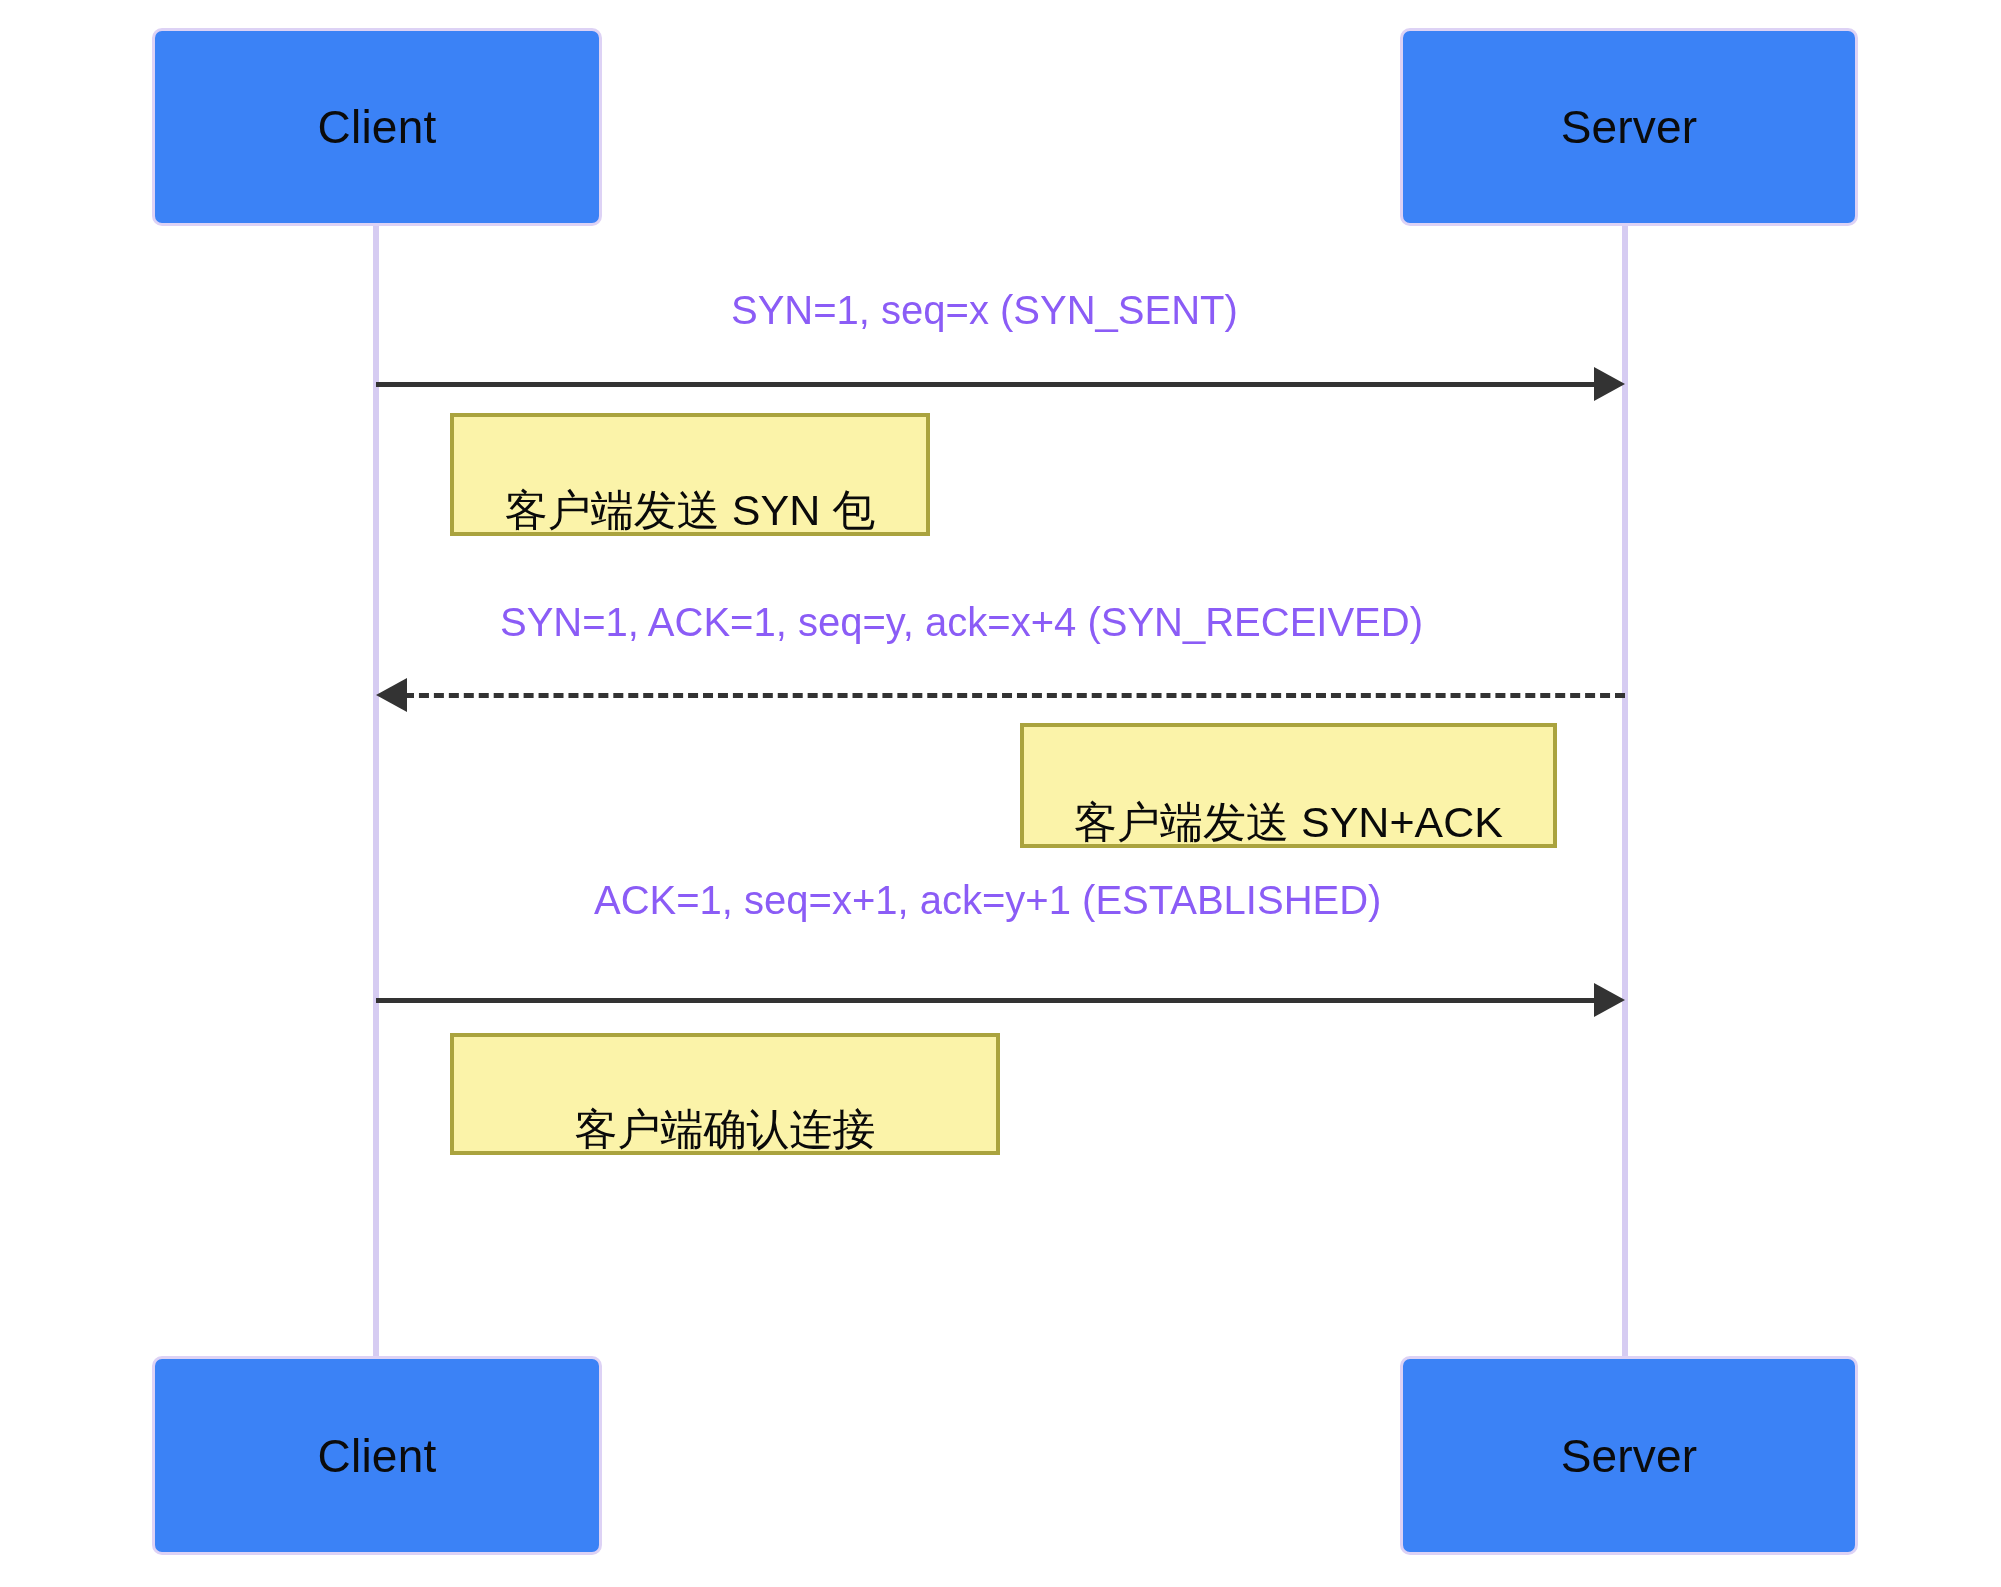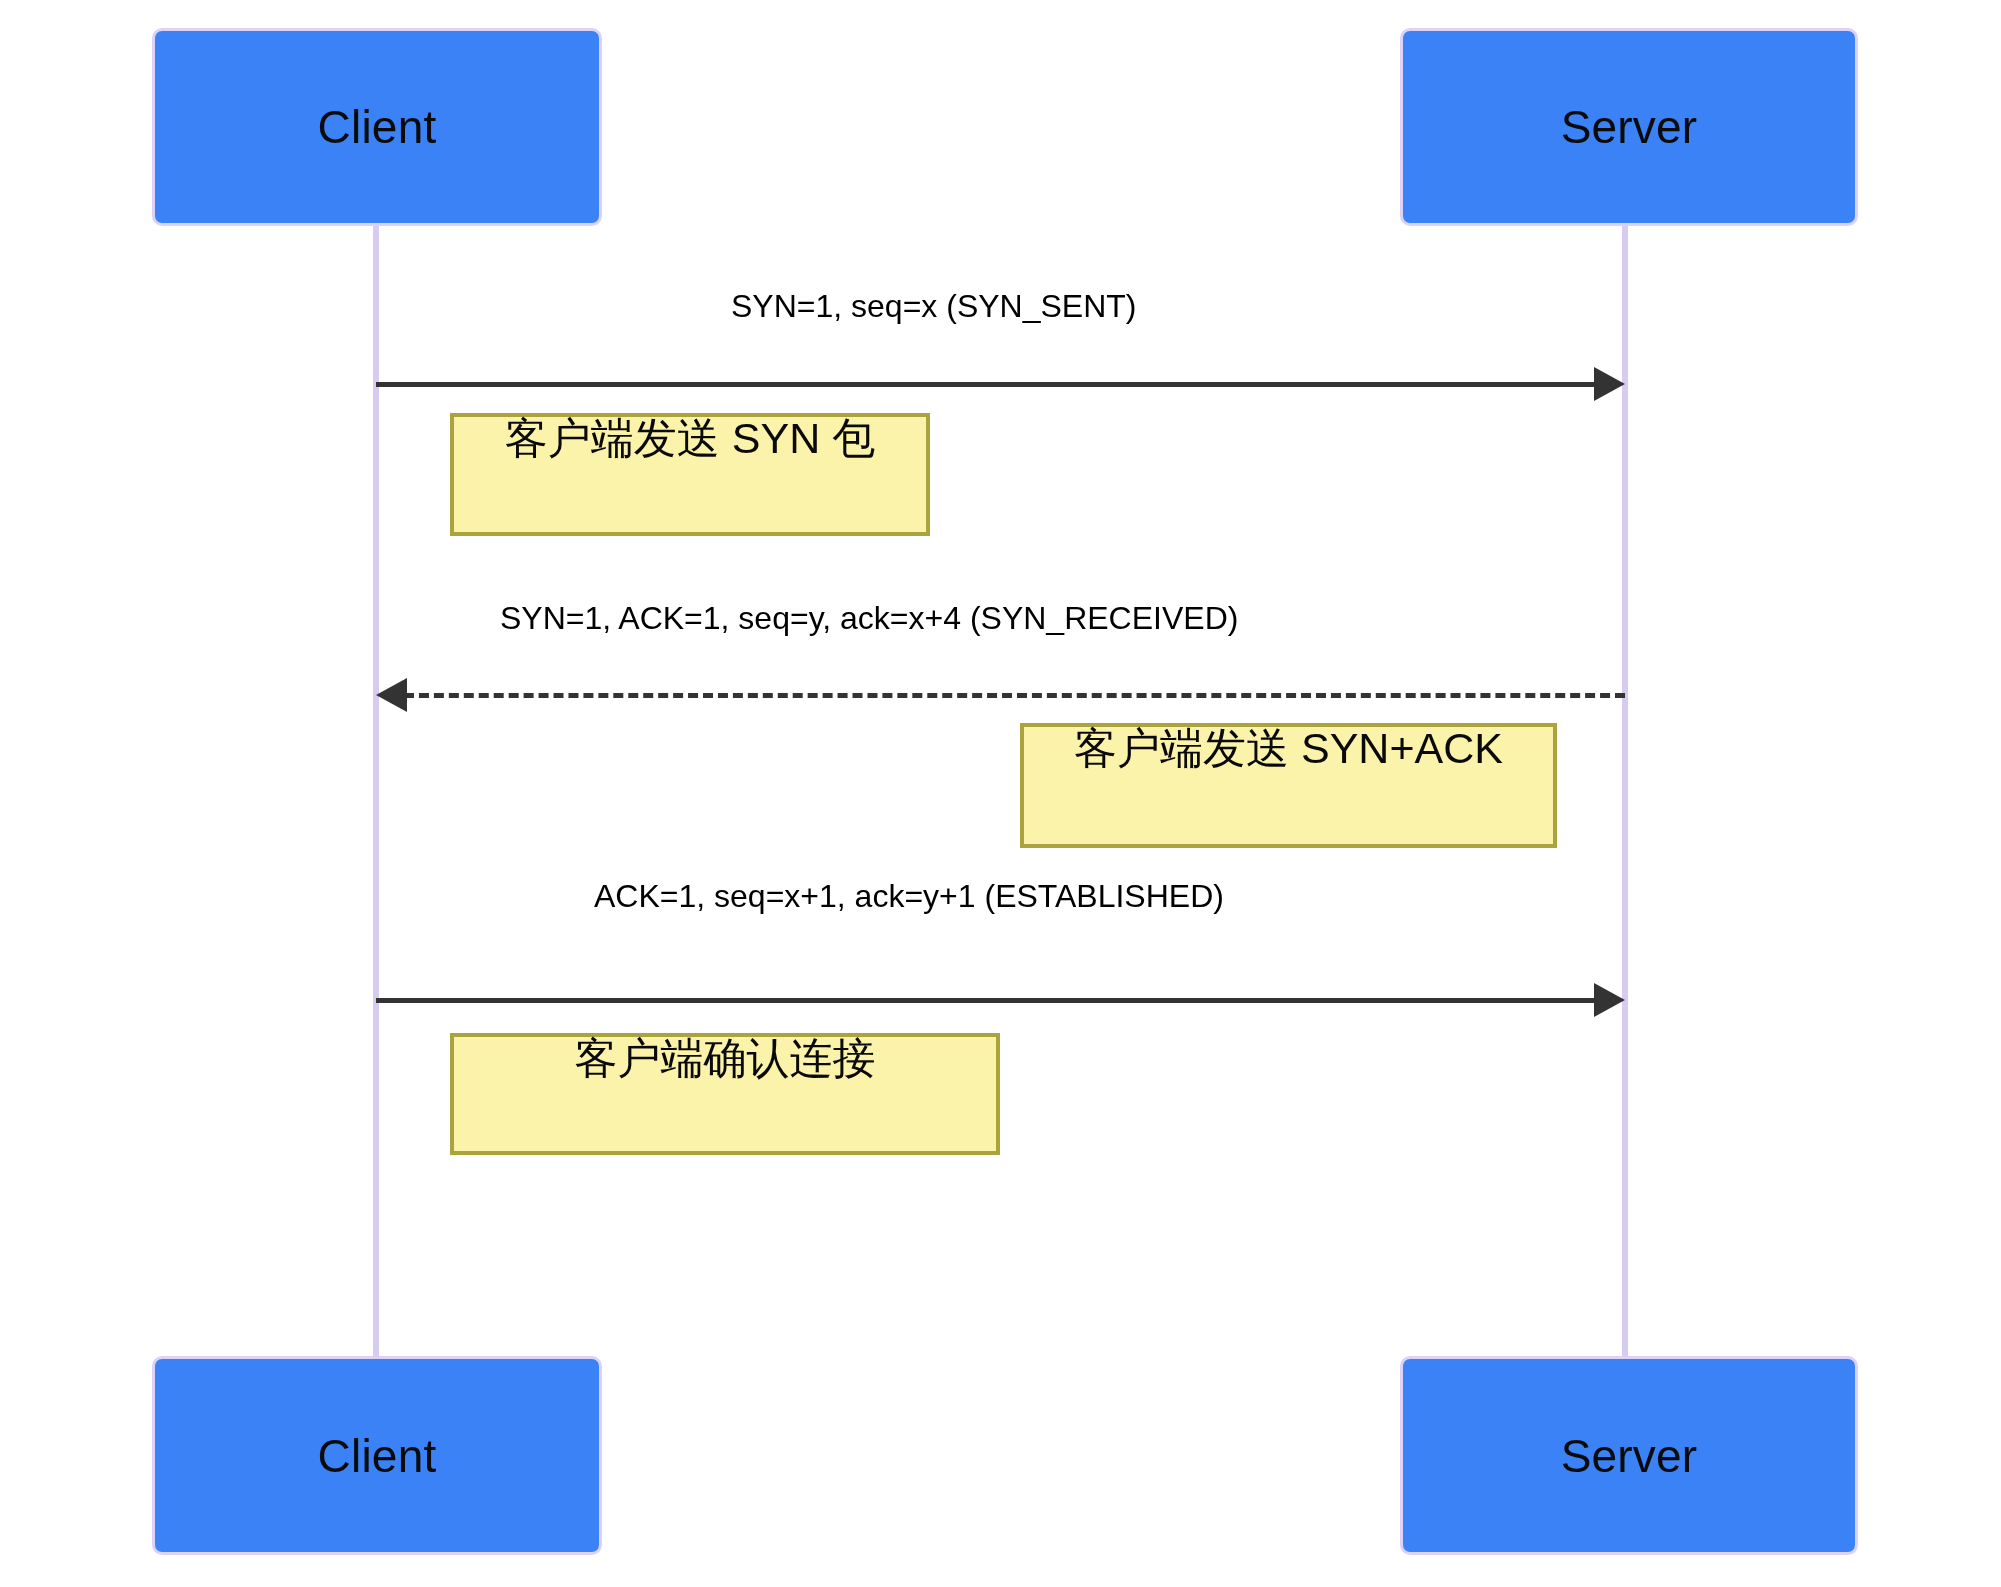--- a/index.html
+++ b/index.html
@@ -68,34 +68,34 @@
     border-bottom: 17px solid transparent;
   }
   .arrowhead.right {
     border-left: 31px solid #333333;
   }
   .arrowhead.left {
     border-right: 31px solid #333333;
   }
   .msg-label {
     position: absolute;
-    font-size: 32px;
-    color: #000000;
+    font-size: 40px;
+    color: #8b5cf6;
     white-space: nowrap;
     line-height: 1;
   }
 
   
   .note {
     position: absolute;
     background: #fbf3a9;
     border: 4px solid #aaa33e;
     box-sizing: border-box;
     display: flex;
-    align-items: flex-start;
+    align-items: flex-end;
     justify-content: center;
     z-index: 4;
   }
   .note-text {
     font-size: 43px;
     color: #0a0a0a;
     white-space: nowrap;
     line-height: 1;
   }
 </style>

